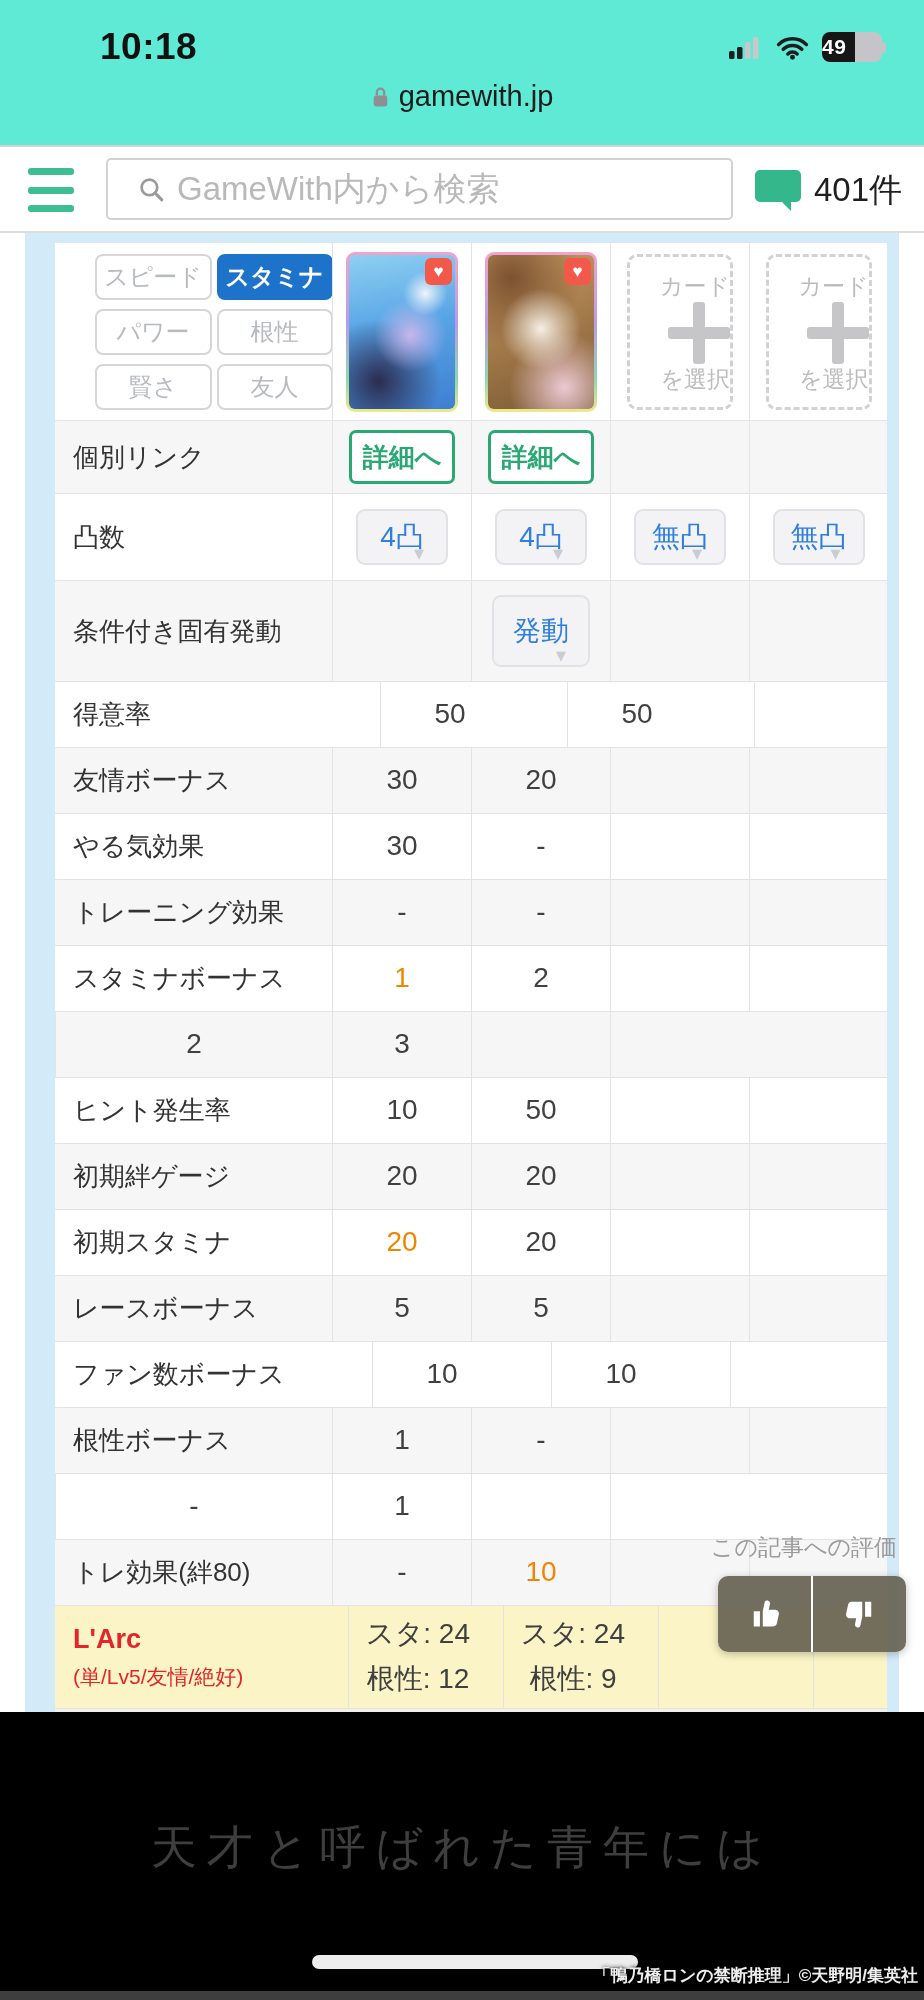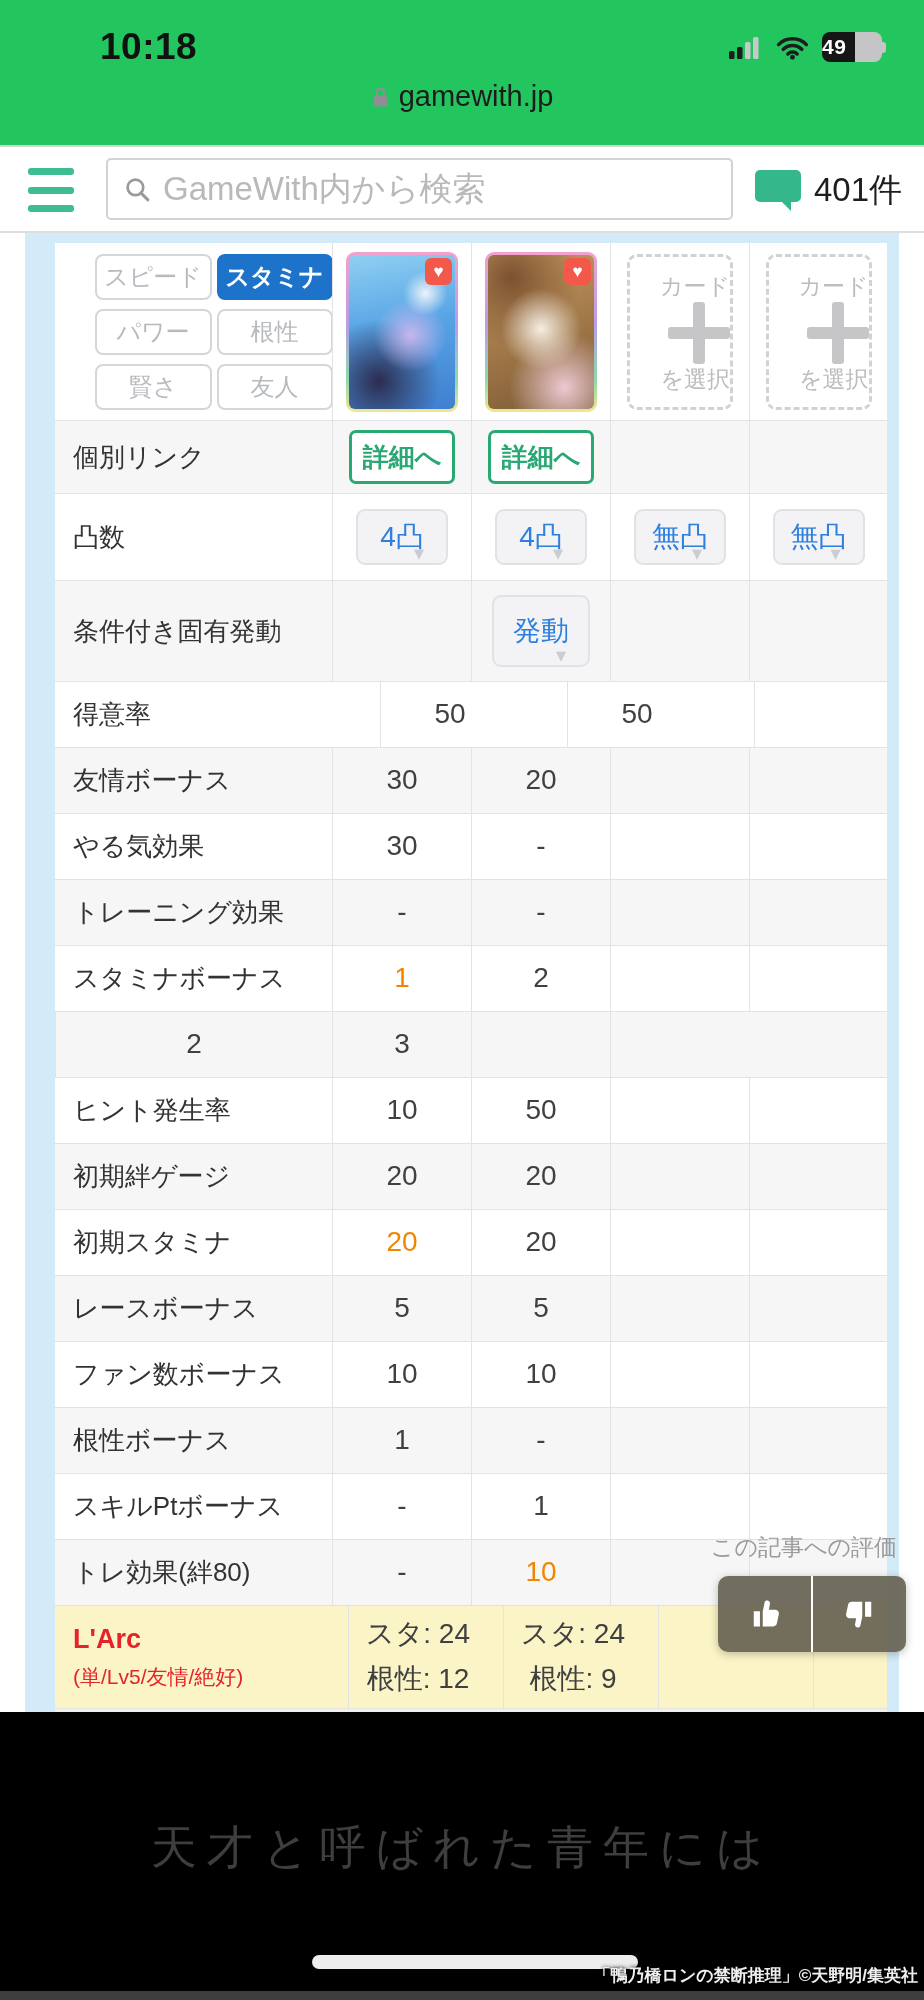--- a/index.html
+++ b/index.html
@@ -1,31 +1,31 @@
 <!DOCTYPE html>
 <html><head>
 <meta charset="utf-8">
 <style>
   html,body{margin:0;padding:0;}
   body{font-family:"Liberation Sans","DejaVu Sans",sans-serif;background:#fff;}
   .page{position:relative;width:924px;height:2000px;overflow:hidden;background:#fff;}
 
   
-  .status-bar{position:absolute;top:0;left:0;width:924px;height:147px;background:#22c55e;border-bottom:2px solid #d4d4d4;box-sizing:border-box;}
+  .status-bar{position:absolute;top:0;left:0;width:924px;height:147px;background:#5eead4;border-bottom:2px solid #d4d4d4;box-sizing:border-box;}
   .time{position:absolute;left:100px;top:26px;font-size:37px;font-weight:bold;color:#111;letter-spacing:.5px;}
   .status-icons{position:absolute;right:38px;top:30px;display:flex;align-items:center;gap:13px;height:34px;}
   .battery{position:relative;width:60px;height:30px;border-radius:8px;background:linear-gradient(90deg,#161616 0 33px,#c5c5c7 33px);display:flex;align-items:center;color:#fff;font-weight:bold;font-size:21px;letter-spacing:.5px;}
   .battery-nub{width:4px;height:11px;background:#c5c5c7;border-radius:0 3px 3px 0;}
   .url-row{position:absolute;top:80px;left:0;width:100%;display:flex;justify-content:center;align-items:center;gap:9px;font-size:29px;color:#1c1c1e;}
 
   
   .app-header{position:absolute;top:149px;left:0;width:924px;height:84px;background:#fff;border-bottom:2px solid #dedede;box-sizing:border-box;}
   .hamburger{position:absolute;left:28px;top:19px;width:46px;height:44px;display:flex;flex-direction:column;justify-content:space-between;cursor:pointer;}
   .hamburger span{display:block;width:46px;height:7px;border-radius:3px;background:#3fbd92;}
-  .search-box{position:absolute;left:106px;top:9px;width:627px;height:62px;border:2px solid #d2d2d2;border-radius:5px;background:#fff;display:flex;align-items:center;padding-left:16px;box-sizing:border-box;gap:10px;}
+  .search-box{position:absolute;left:106px;top:9px;width:627px;height:62px;border:2px solid #d2d2d2;border-radius:5px;background:#fff;display:flex;align-items:center;padding-left:30px;box-sizing:border-box;gap:10px;}
   .search-box input{border:none;outline:none;flex:1;font-size:33px;color:#444;font-family:inherit;background:transparent;}
   .search-box input::placeholder{color:#b9b9b9;}
   .comment-btn{position:absolute;left:750px;top:17px;display:flex;align-items:center;gap:12px;cursor:pointer;}
   .comment-count{font-size:33px;color:#1e1e1e;}
 
   
   .table-area{position:absolute;top:233px;left:25px;width:874px;height:1479px;background:#d3eaf8;padding:10px 0 0 30px;box-sizing:border-box;overflow:hidden;}
   .compare-table{width:832px;}
   .t-row{display:grid;grid-template-columns:277px 139px 139px 139px 138px;background:#fff;border-bottom:1px solid #e3e3e6;position:relative;}
   .t-row.shade{background:#f6f6f7;}
@@ -348,21 +348,21 @@
             </div>
             <div class="t-cell">
               <div class="val">5</div>
             </div>
             <div class="t-cell">
               <div class="val">5</div>
             </div>
             <div class="t-cell"></div>
             <div class="t-cell"></div>
           </div>
-          <div class="t-row" data-ri="13" style="height: 65px;">
+          <div class="t-row" data-ri="13" style="height: 65px; gap: 40px;">
             <div class="t-label">
               <div class="lab1">ファン数ボーナス</div>
             </div>
             <div class="t-cell">
               <div class="val">10</div>
             </div>
             <div class="t-cell">
               <div class="val">10</div>
             </div>
             <div class="t-cell"></div>
@@ -375,23 +375,20 @@
             <div class="t-cell">
               <div class="val">1</div>
             </div>
             <div class="t-cell">
               <div class="val">-</div>
             </div>
             <div class="t-cell"></div>
             <div class="t-cell"></div>
           </div>
           <div class="t-row" data-ri="15" style="height: 65px;">
-            <div class="t-label">
-              <div class="lab1">スキルPtボーナス</div>
-            </div>
             <div class="t-cell">
               <div class="val">-</div>
             </div>
             <div class="t-cell">
               <div class="val">1</div>
             </div>
             <div class="t-cell"></div>
             <div class="t-cell"></div>
           </div>
           <div class="t-row shade" data-ri="16" style="height: 65px;">

